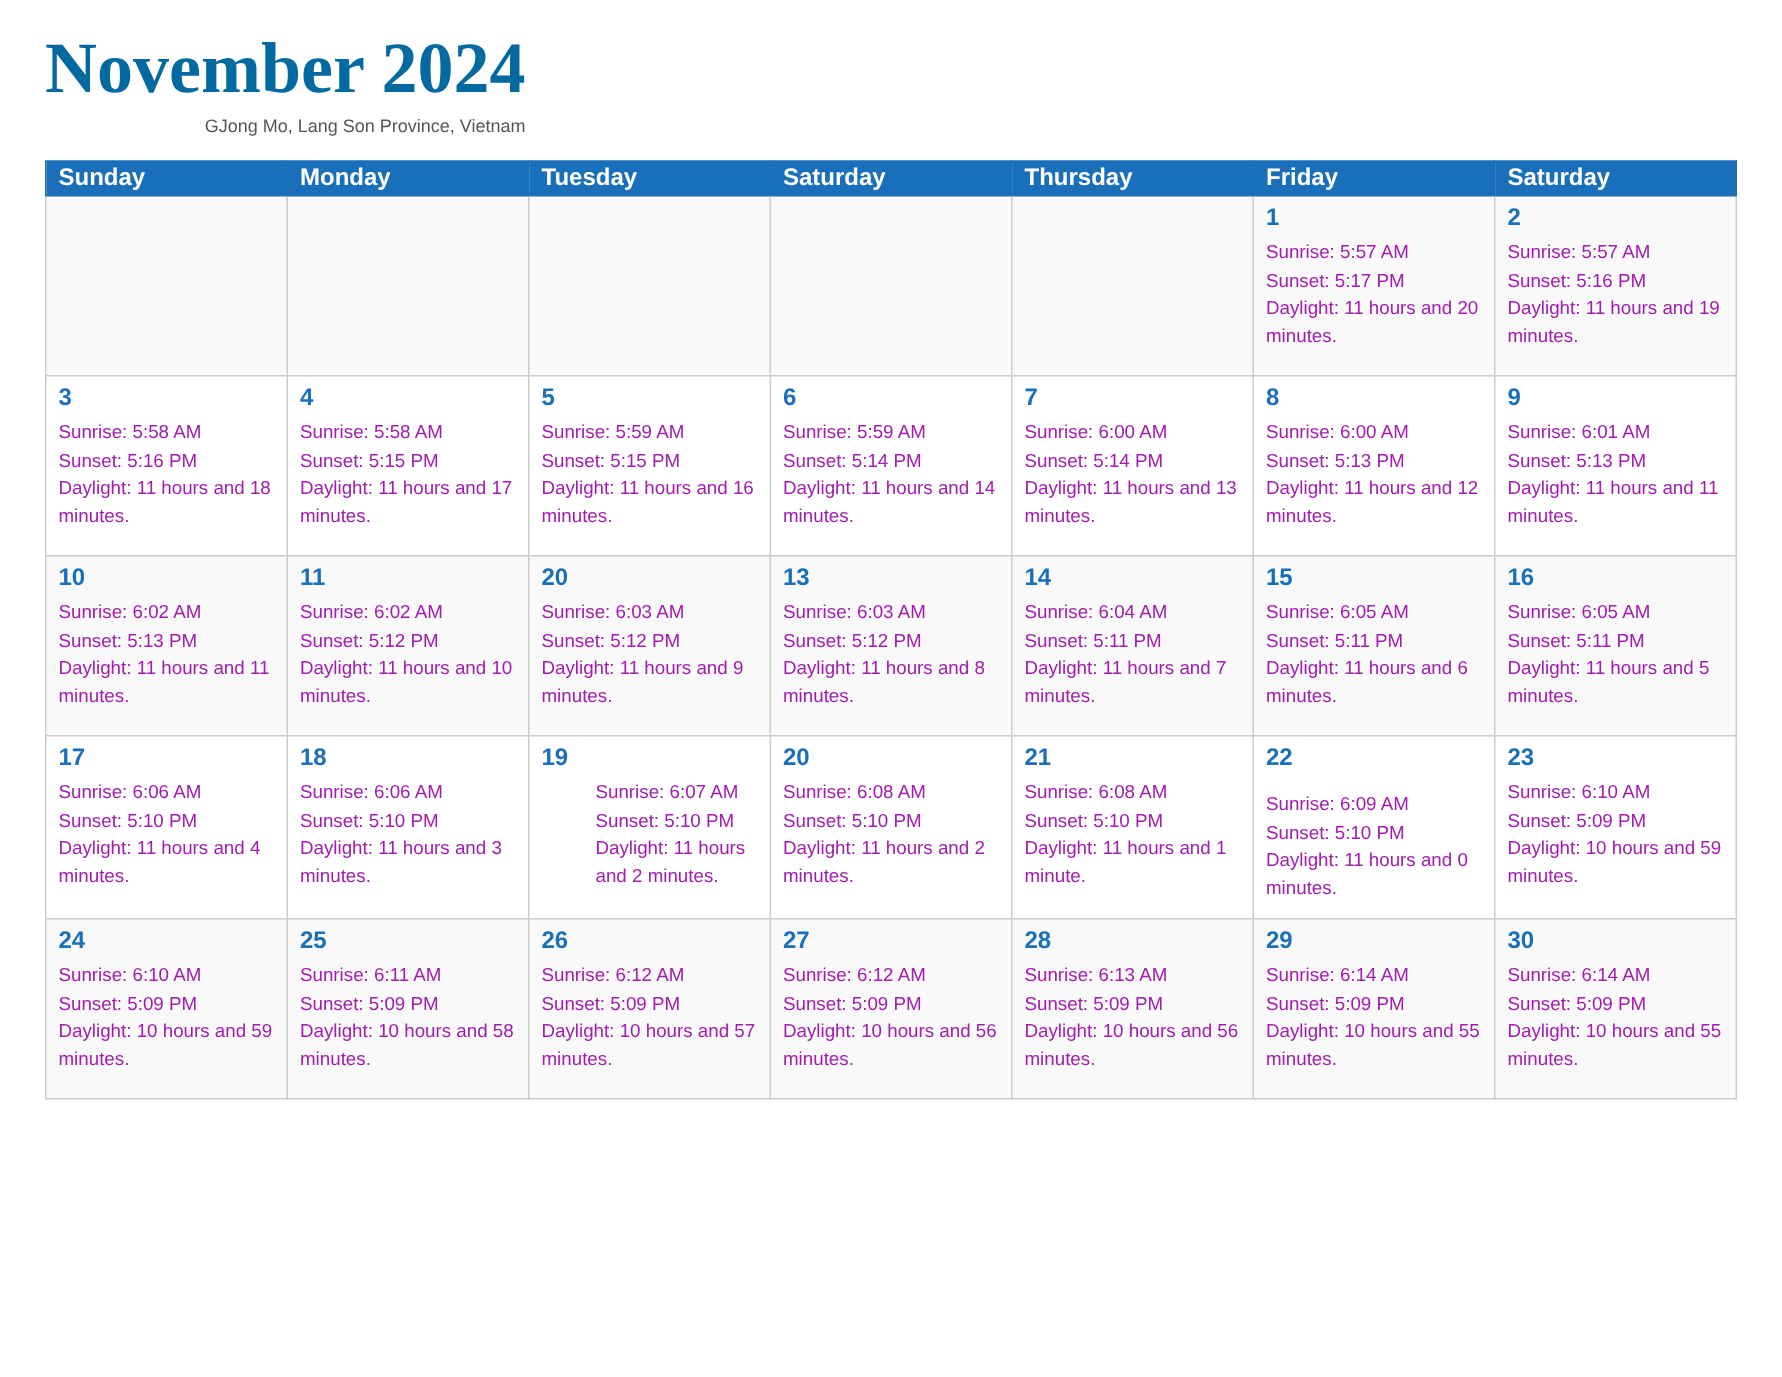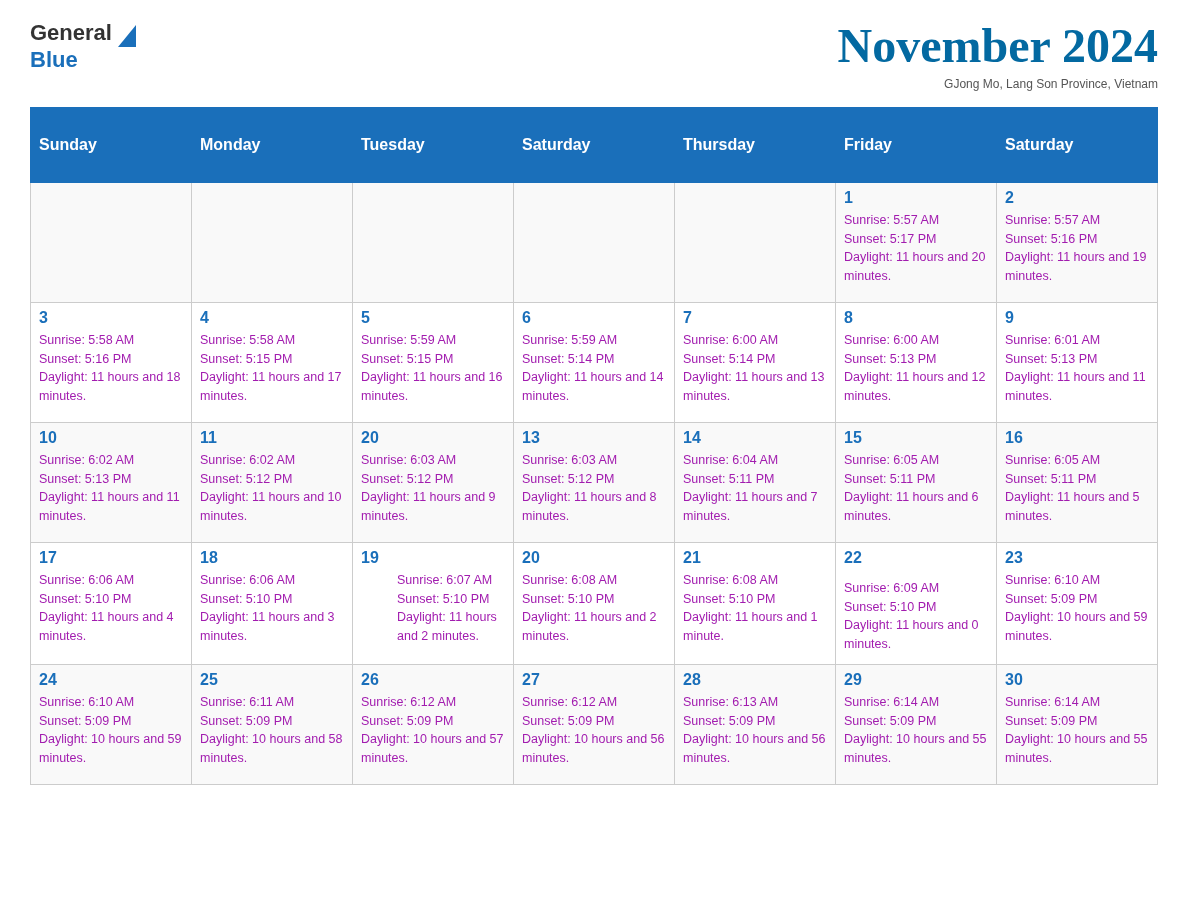--- a/index.html
+++ b/index.html
@@ -49,21 +49,21 @@
     .calendar-table {
       width: 100%;
       border-collapse: collapse;
       border: 1px solid #aaa;
     }
     .calendar-table th {
       background-color: #1a6fba;
       color: #fff;
       font-size: 16px;
       font-weight: bold;
-      padding: 28px 8px;
+      padding: 2px 8px;
       text-align: left;
       border: 1px solid #1a6fba;
     }
     .calendar-table td {
       width: calc(100% / 7);
       vertical-align: top;
       padding: 6px 8px 10px 8px;
       border: 1px solid #ccc;
       font-size: 13px;
       color: #333;
@@ -92,30 +92,20 @@
       background: #fff;
     }
     .cal-header-row th {
       background: #1a6fba !important;
     }
   </style>
 </head>
 <body>
 
 <div class="header-area">
-  <div class="logo">
-    <div>
-      <span class="logo-text-general">General</span>
-      <svg width="18" height="22" viewBox="0 0 18 22" style="display:inline-block;vertical-align:middle;margin-left:2px;">
-        <polygon points="0,22 18,22 18,0" fill="#1a6fba"></polygon>
-      </svg>
-      <br>
-      <span class="logo-text-blue">Blue</span>
-    </div>
-  </div>
   <div class="title-area">
     <div class="month-title">November 2024</div>
     <div class="location-title">GJong Mo, Lang Son Province, Vietnam</div>
   </div>
 </div>
 
 <table class="calendar-table">
   <thead>
     <tr class="cal-header-row">
     <th>Sunday</th>

